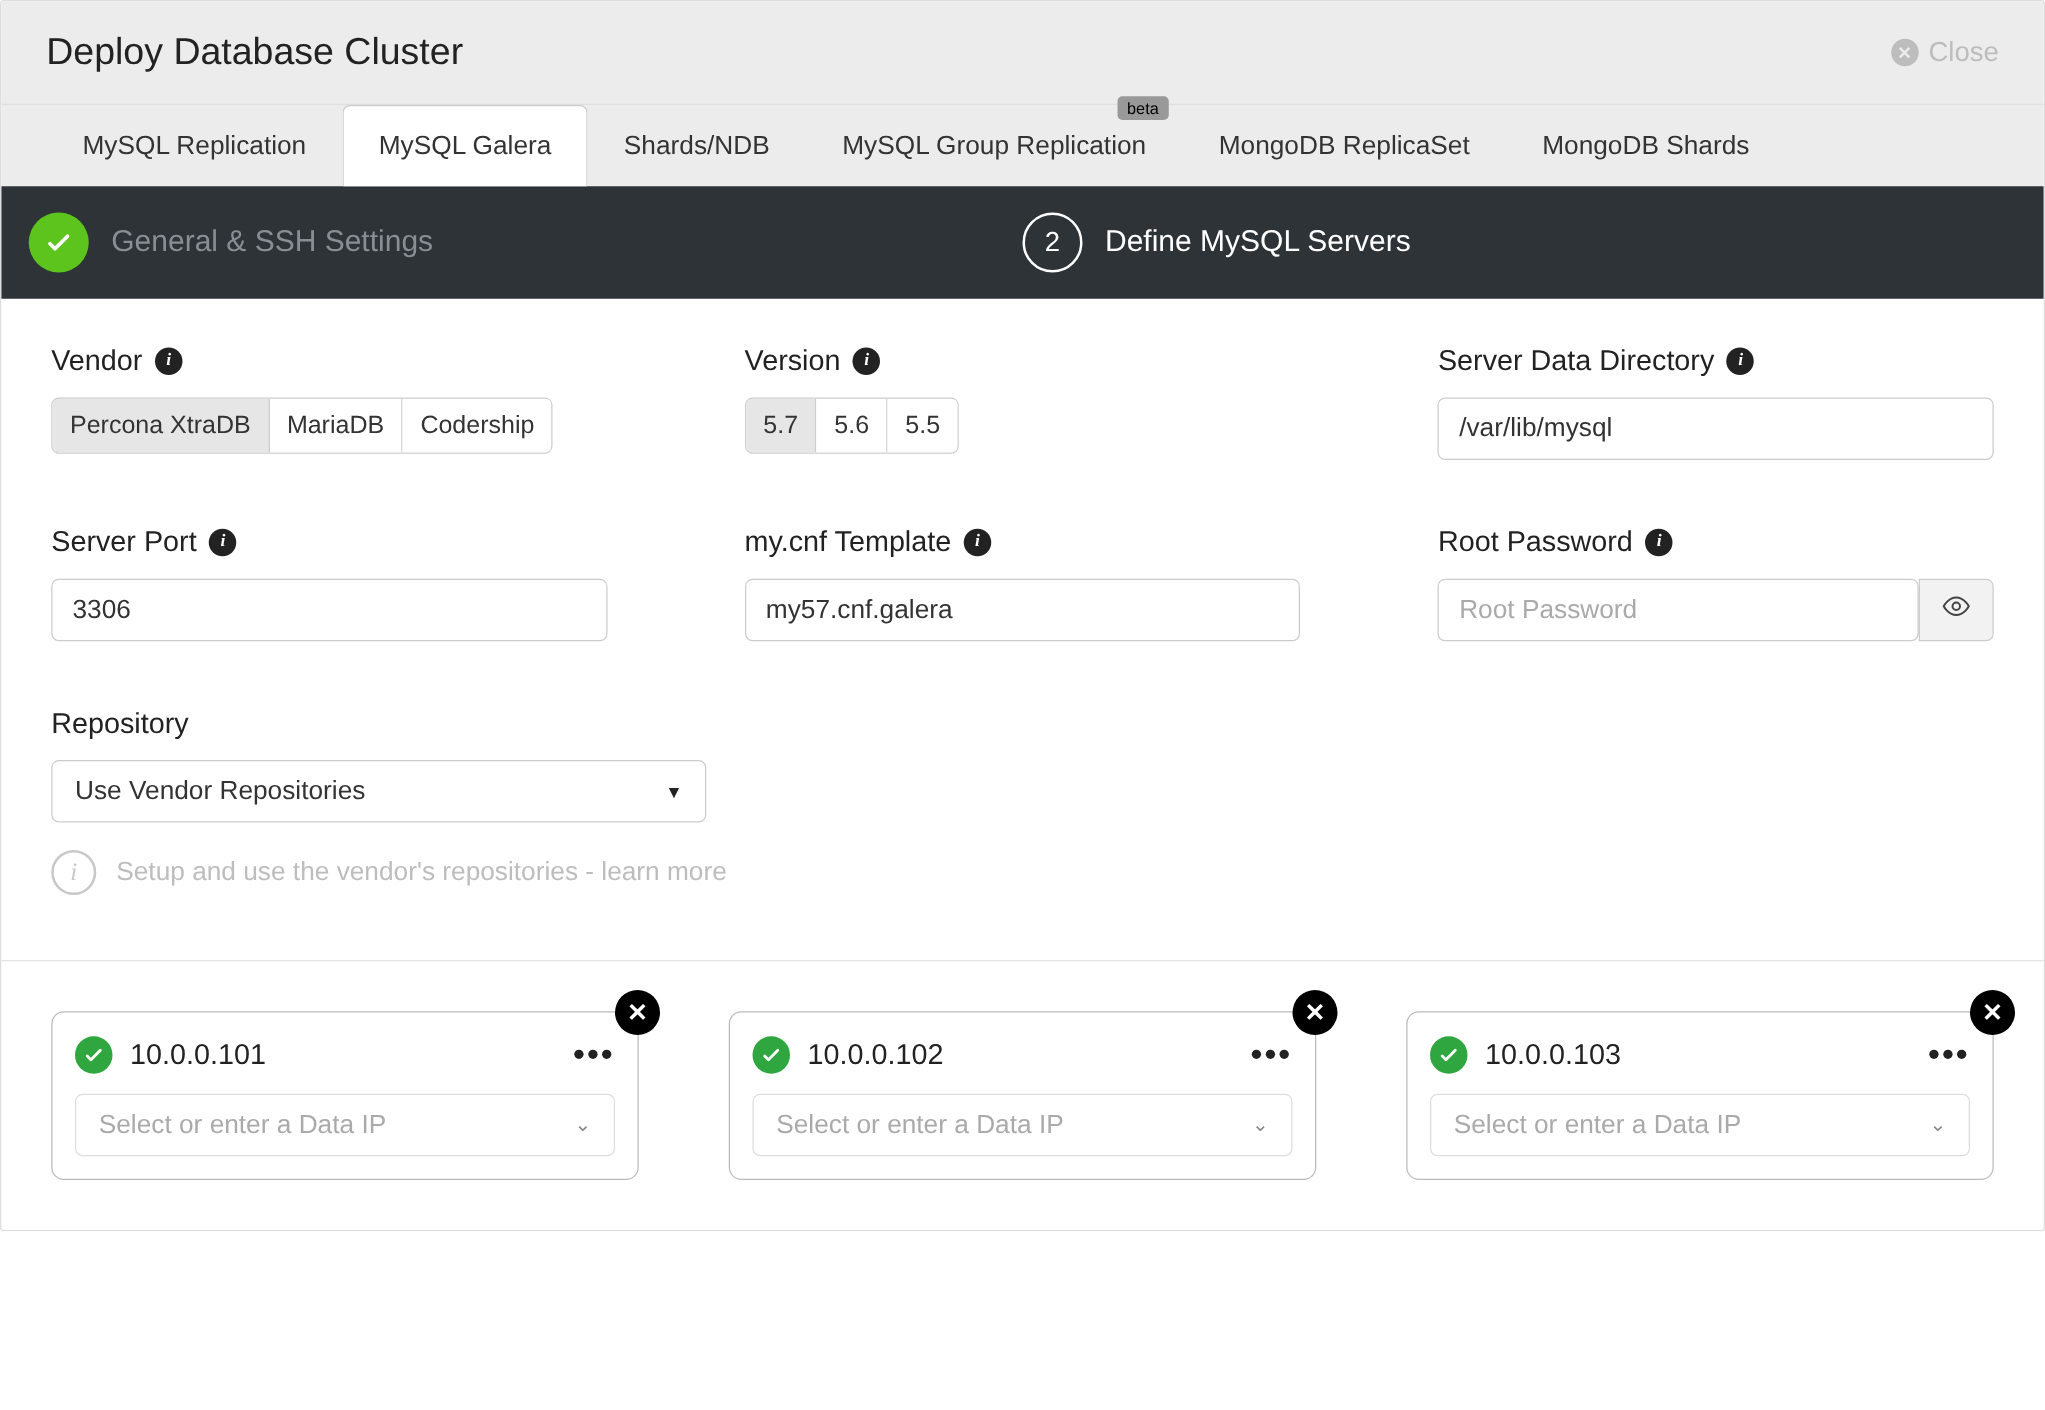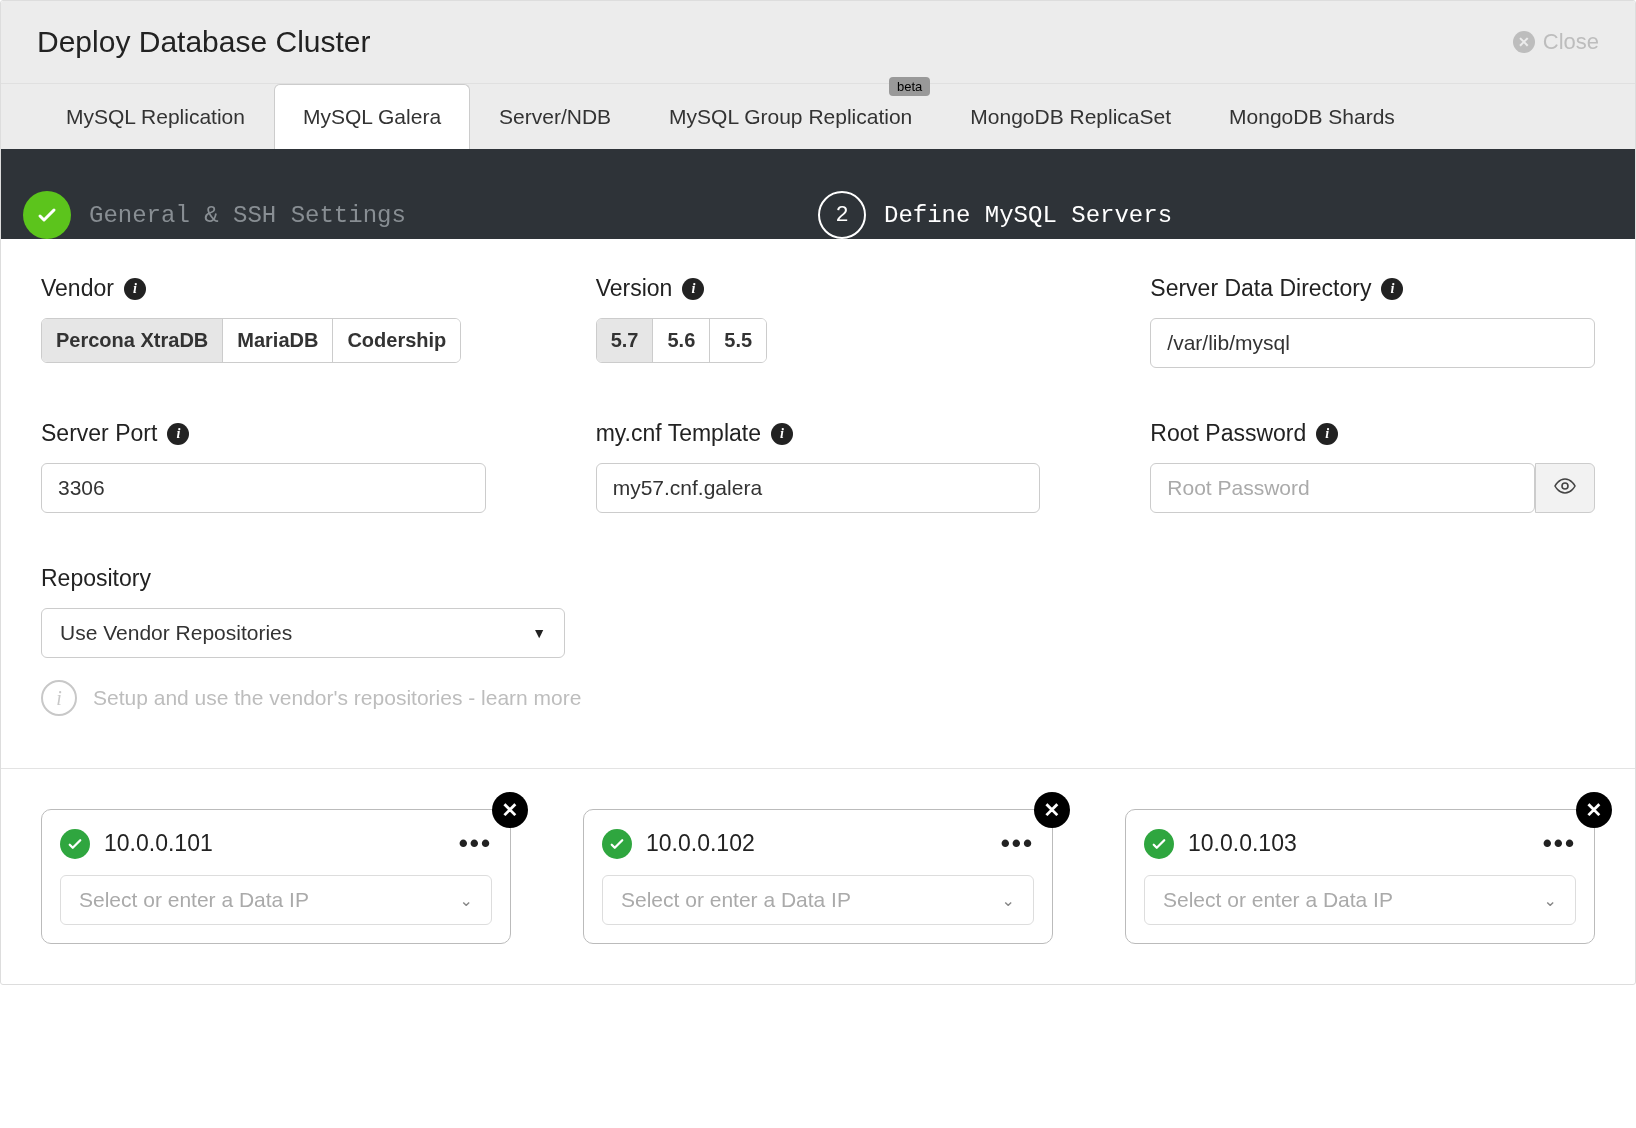--- a/index.html
+++ b/index.html
@@ -76,23 +76,22 @@
     right: 10px;
     background: #999;
     color: #000000;
     font-size: 13px;
     padding: 2px 8px;
     border-radius: 4px;
   }
   .stepper {
     background: #2e3338;
     display: flex;
-    align-items: flex-end;
+    align-items: center;
     height: 90px;
-    font-family: Liberation Mono, monospace;
   }
   .step {
     display: flex;
     align-items: center;
     gap: 18px;
     color: #b8bcc0;
     font-size: 24px;
   }
   .step-1 { flex: 1 1 50%; padding-left: 22px; }
   .step-2 { flex: 1 1 50%; justify-content: flex-start; padding-left: 0; }
@@ -151,21 +150,20 @@
     border-radius: 6px;
     overflow: hidden;
   }
   .seg-btn {
     padding: 10px 14px;
     font-size: 20px;
     border-right: 1px solid #ccc;
     background: #fff;
     cursor: pointer;
     color: #333;
-    font-weight: bold;
   }
   .seg-btn:last-child { border-right: none; }
   .seg-btn.selected {
     background: #e6e6e6;
   }
   input[type=text].form-input, input[type=password].form-input {
     width: 100%;
     padding: 12px 16px;
     font-size: 21px;
     border: 1px solid #ccc;
@@ -333,21 +331,21 @@
   </div>
 
   <div class="tabs">
     <div class="tab">
       <span>MySQL Replication</span>
     </div>
     <div class="tab active">
       <span>MySQL Galera</span>
     </div>
     <div class="tab">
-      <span>Server/NDB</span>
+      <span>Shards/NDB</span>
     </div>
     <div class="tab">
       <span class="badge">beta</span>
       <span>MySQL Group Replication</span>
     </div>
     <div class="tab">
       <span>MongoDB ReplicaSet</span>
     </div>
     <div class="tab">
       <span>MongoDB Shards</span>

